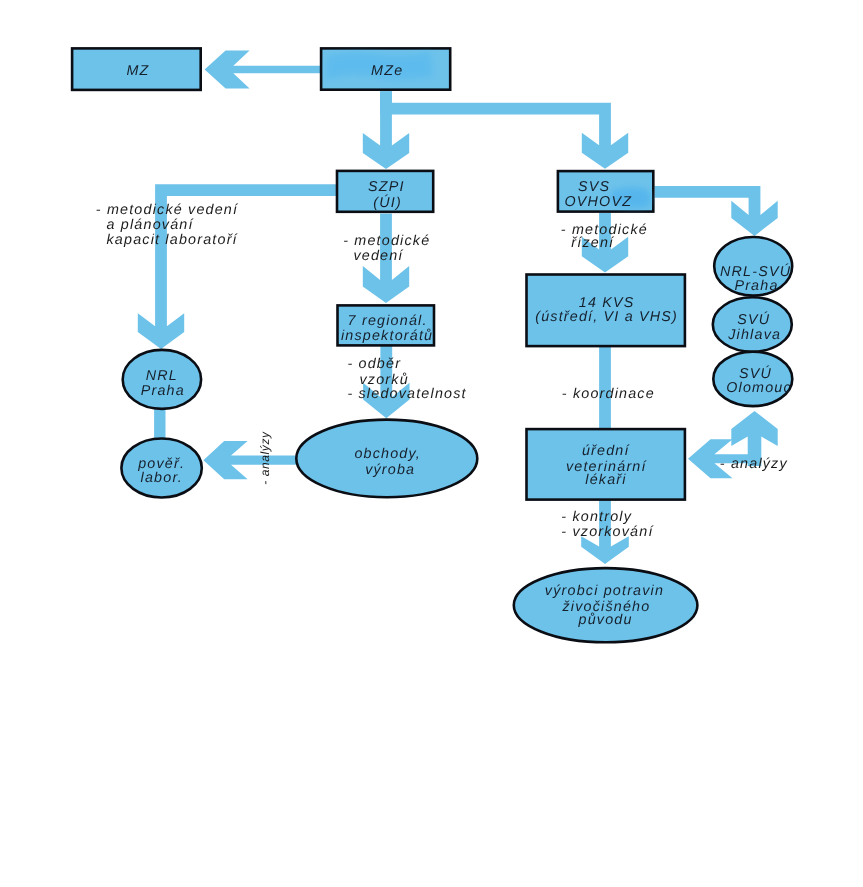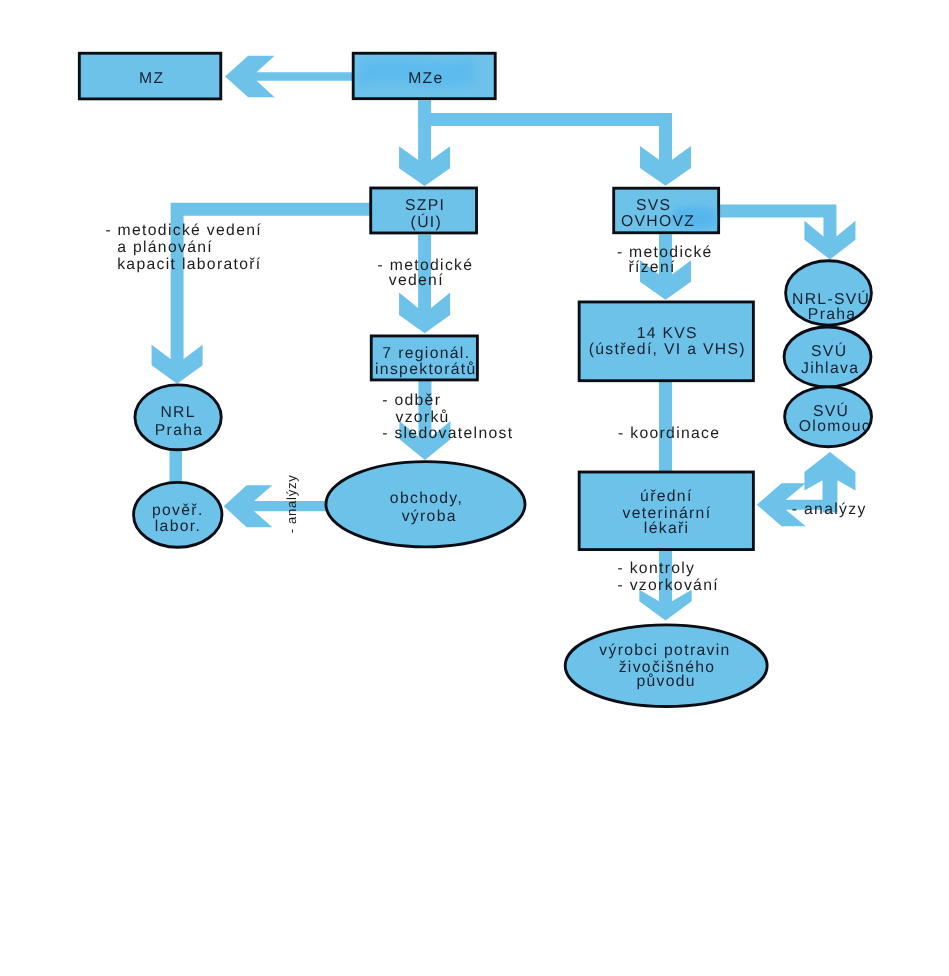--- a/index.html
+++ b/index.html
@@ -1,18 +1,18 @@
 <!DOCTYPE html>
 <html><head>
 <meta charset="utf-8">
 <title>Diagram</title>
 <style>
   html,body{margin:0;padding:0;background:#ffffff;-webkit-font-smoothing:antialiased;text-rendering:geometricPrecision;}
   body{width:863px;height:887px;overflow:hidden;font-family:"Liberation Sans",sans-serif;}
-  #stage{position:relative;width:786px;height:887px;background:#fff;}
+  #stage{position:relative;width:786px;height:887px;background:#fff;font-style:italic;}
   svg#chart{display:block;width:863px;height:887px;}
   .nodeText{font-family:"Liberation Sans",sans-serif;fill:#16202c;text-anchor:middle;font-size:14.3px;letter-spacing:1.2px;}
   .annText{font-family:"Liberation Sans",sans-serif;fill:#1c1c1c;font-size:14.3px;letter-spacing:1.2px;}
   .box{fill:#6dc2ea;stroke:#0a0e14;stroke-width:2.6;}
   .ell{fill:#6dc2ea;stroke:#0a0e14;stroke-width:2.6;}
   .conn{fill:#6dc2ea;}
   .hl{fill:#49b2f2;opacity:0.40;filter:url(#softblur);}
   .hl2{fill:#3aa8f0;opacity:0.45;filter:url(#softblur);}
 </style>
 </head>

